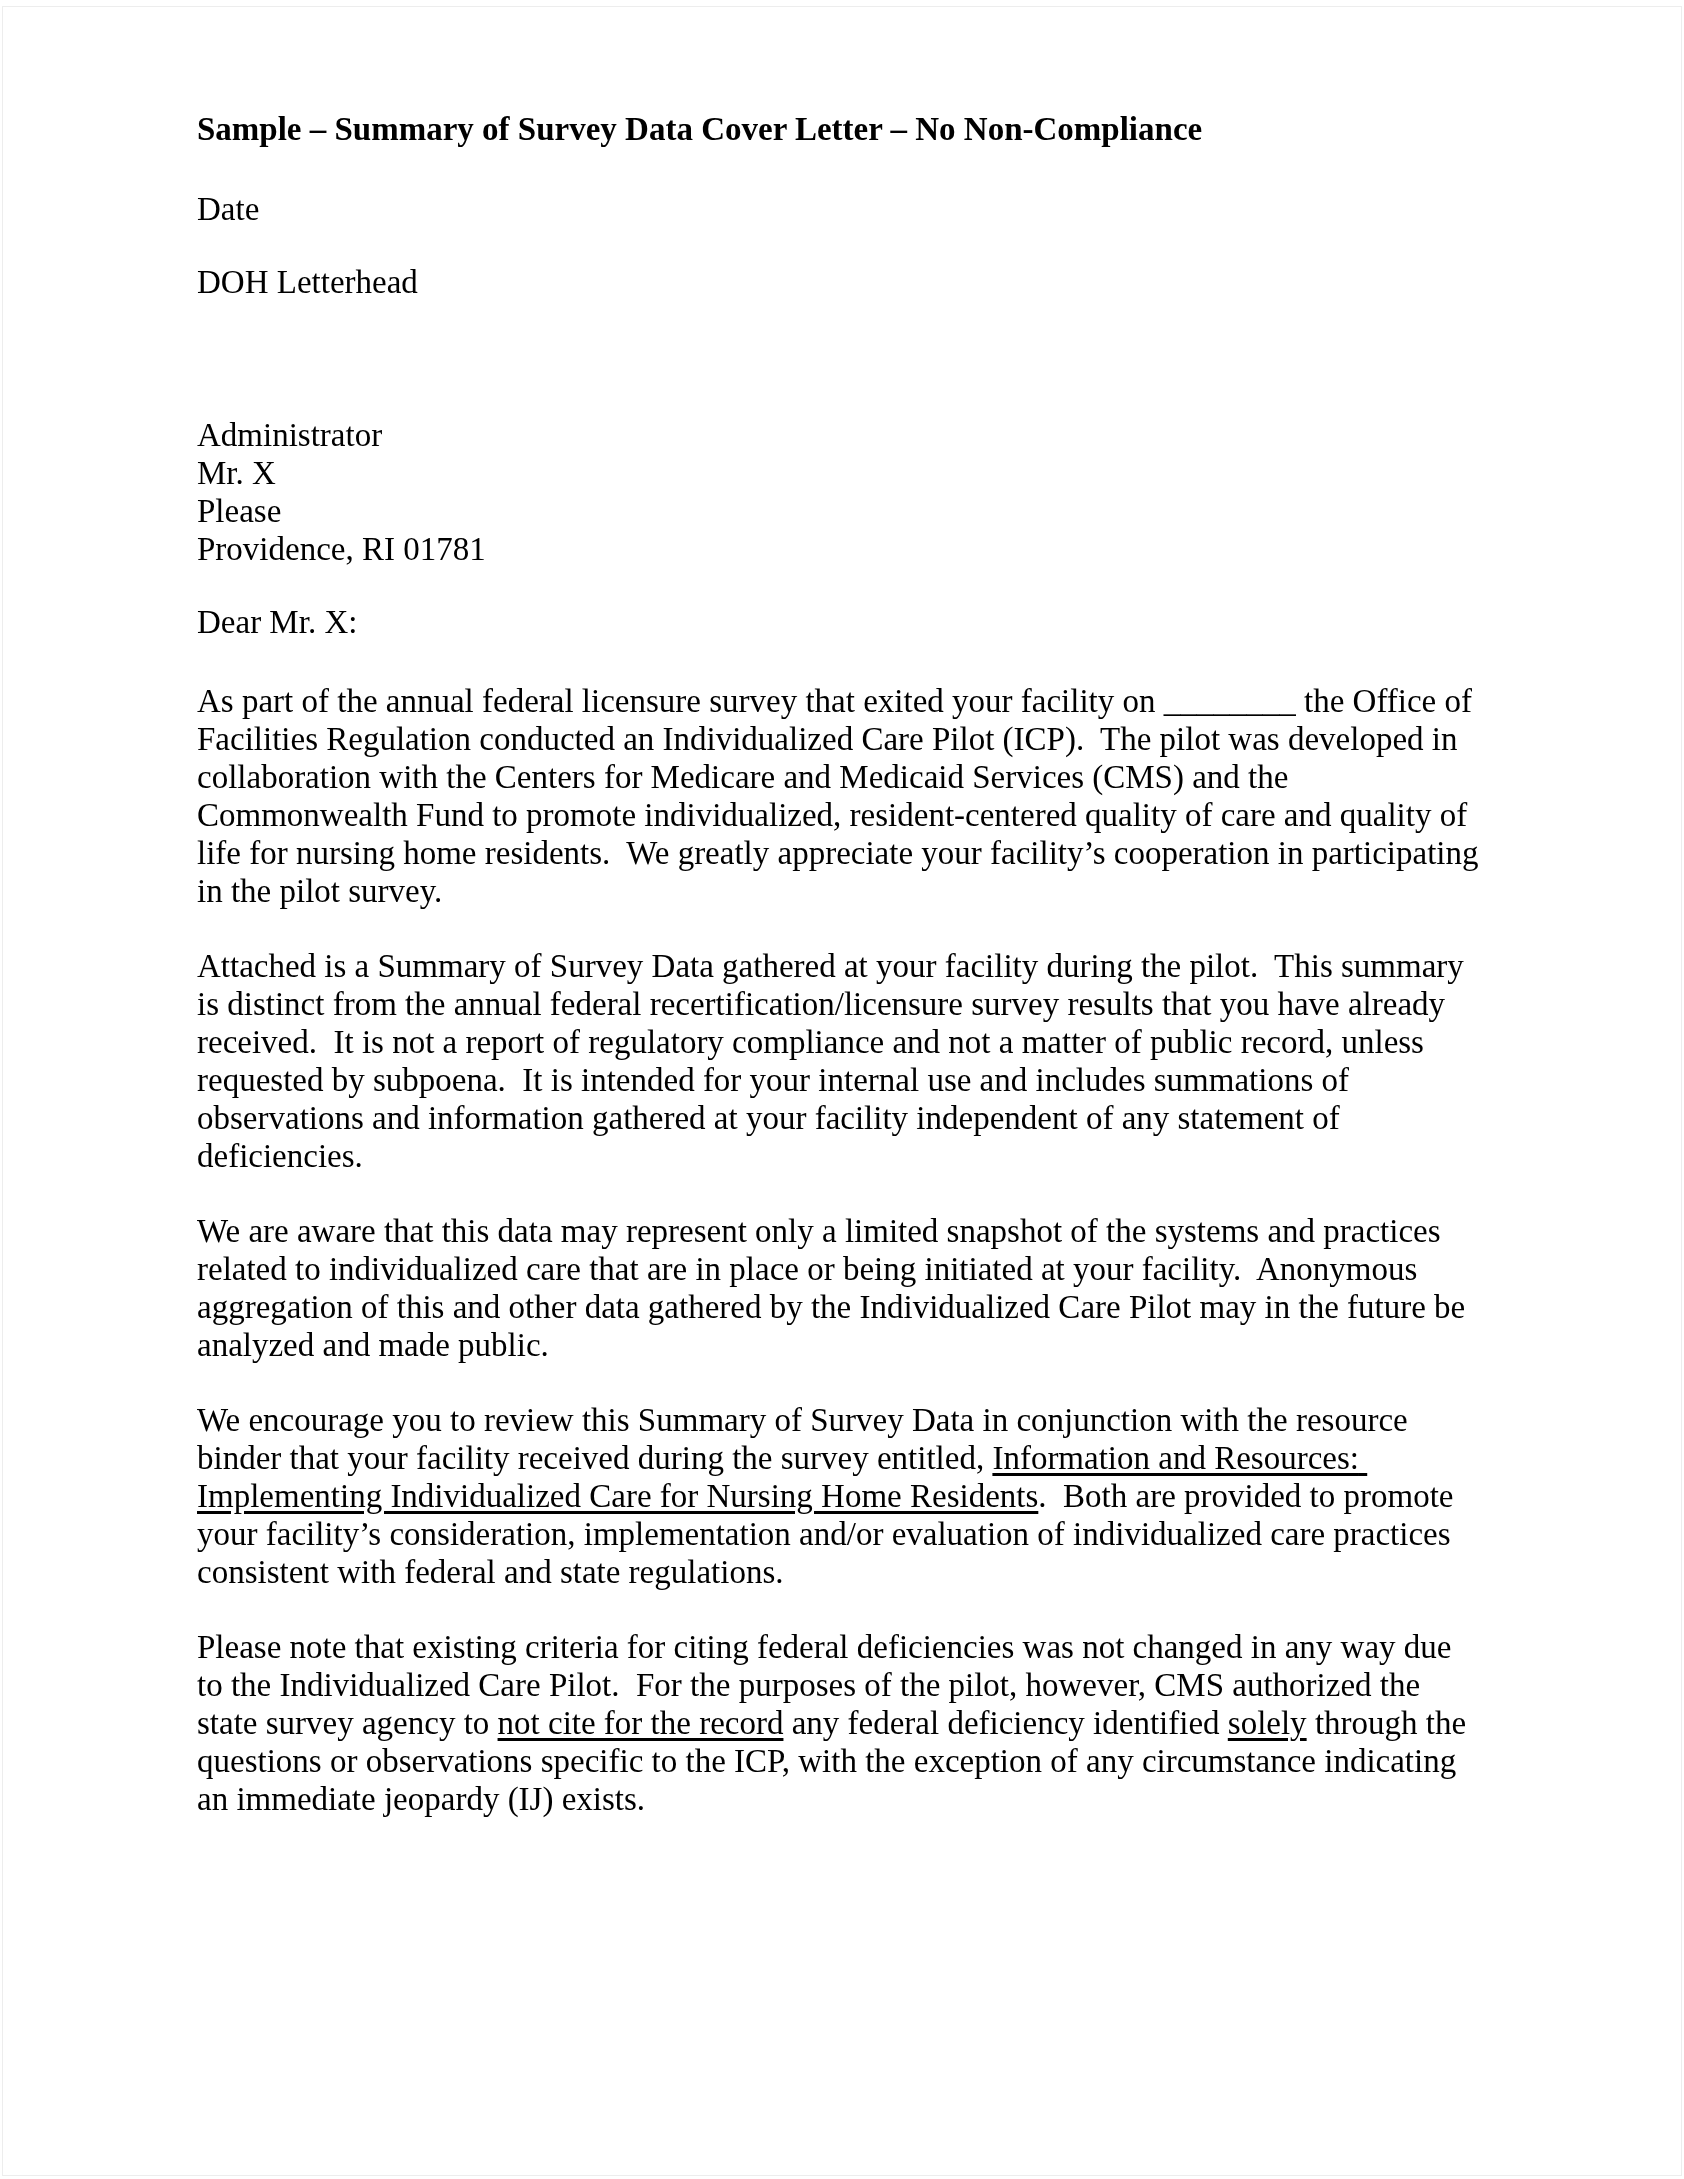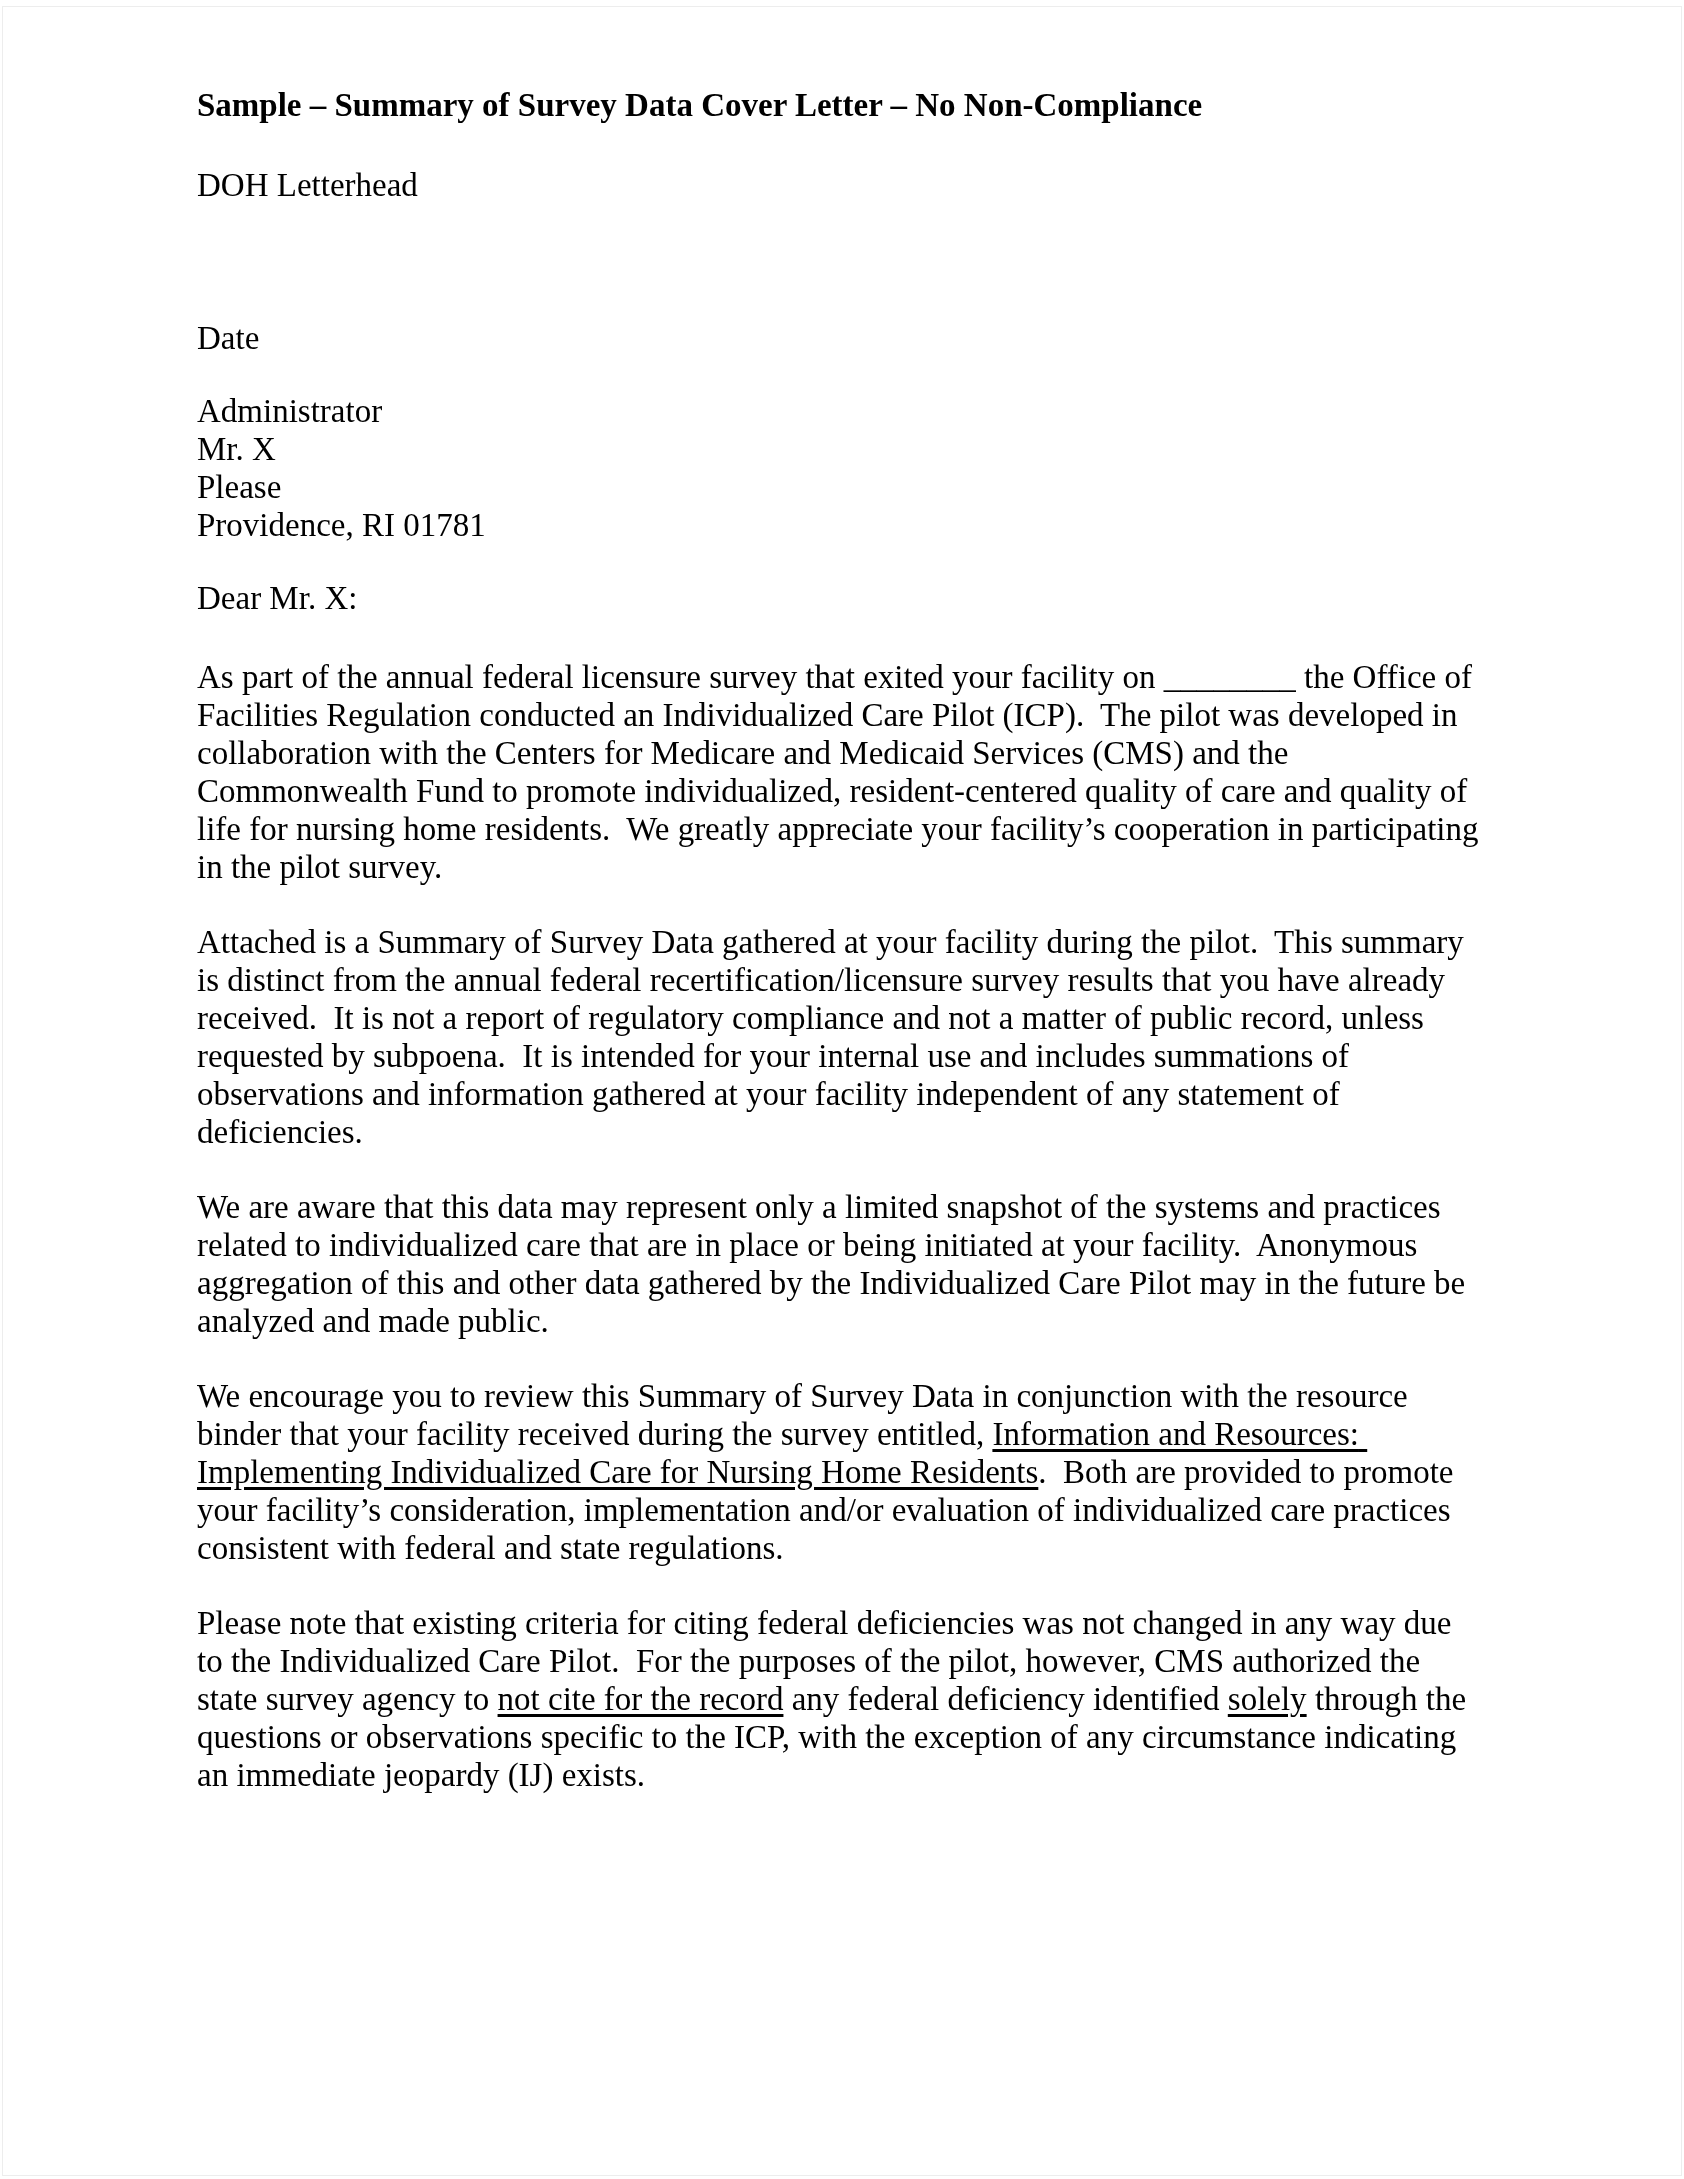--- a/index.html
+++ b/index.html
@@ -12,21 +12,21 @@
     height: 2179px;
     position: relative;
     font-family: "Liberation Serif", "DejaVu Serif", serif;
     color: #000000;
   }
   .page {
     box-sizing: border-box;
     width: 1685px;
     height: 2179px;
     background: #ffffff;
-    padding: 86px 203px 0 197px;
+    padding: 110px 203px 0 197px;
     position: relative;
     overflow: hidden;
   }
   .page-edge {
     position: absolute;
     left: 1.8px;
     top: 6.2px;
     right: 2.7px;
     bottom: 3.5px;
     border: 1.8px solid #ededed;
@@ -66,23 +66,23 @@
   }
 </style>
 </head>
 <body style="color: rgb(0, 0, 0);">
 
 <div class="page" style="background: rgb(255, 255, 255);">
   <div class="page-edge"></div>
 
   <h1 class="title">Sample – Summary of Survey Data Cover Letter – No Non-Compliance</h1>
 
+  <p class="textline date">Date</p>
+
   <p class="textline letterhead">DOH Letterhead</p>
-
-  <p class="textline date">Date</p>
 
   <div class="recipient">
       <div class="textline">Administrator</div>
       <div class="textline">Mr. X</div>
       <div class="textline">Please</div>
       <div class="textline">Providence, RI 01781</div>
     </div>
 
   <p class="textline salutation">Dear Mr. X:</p>
 

